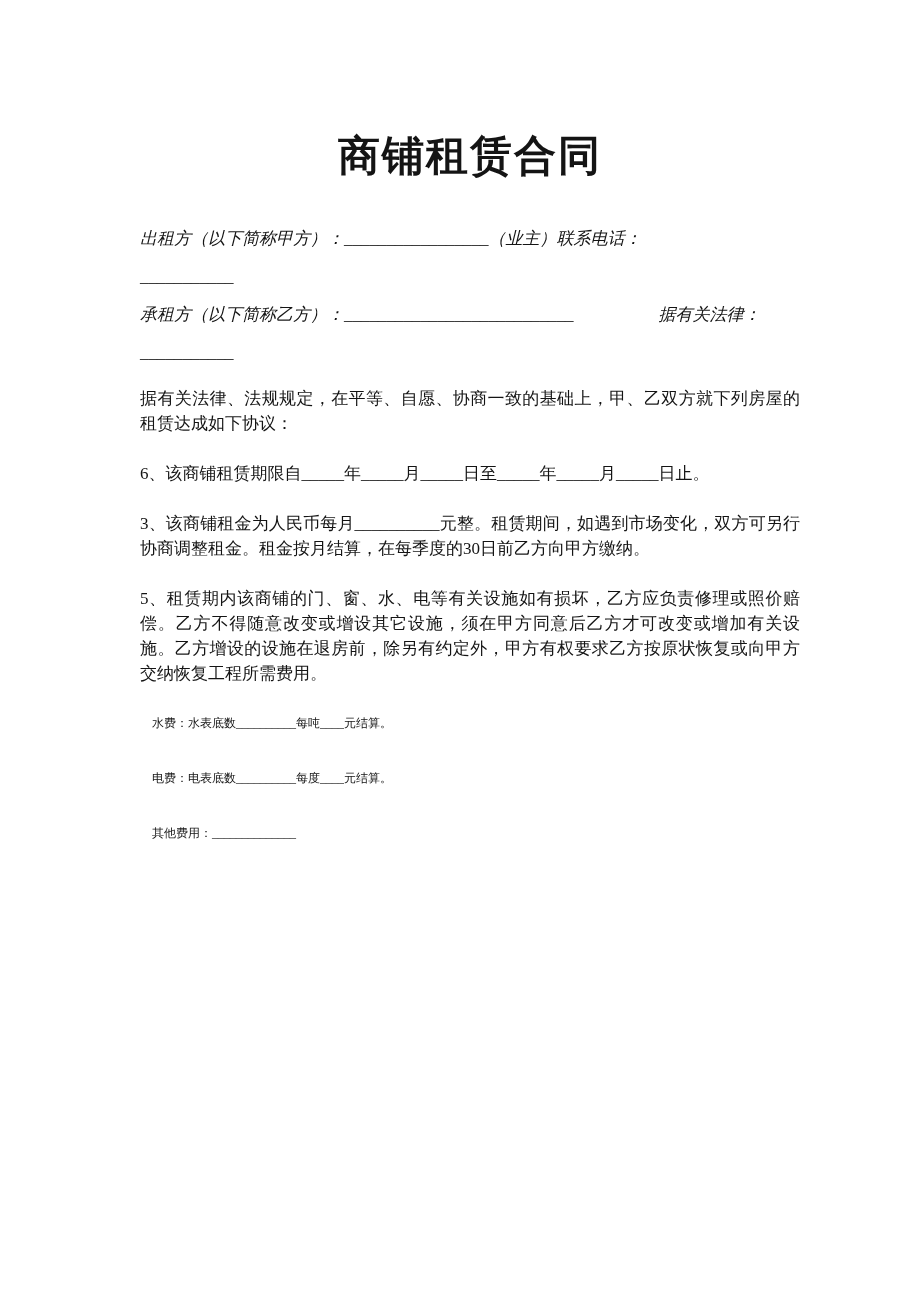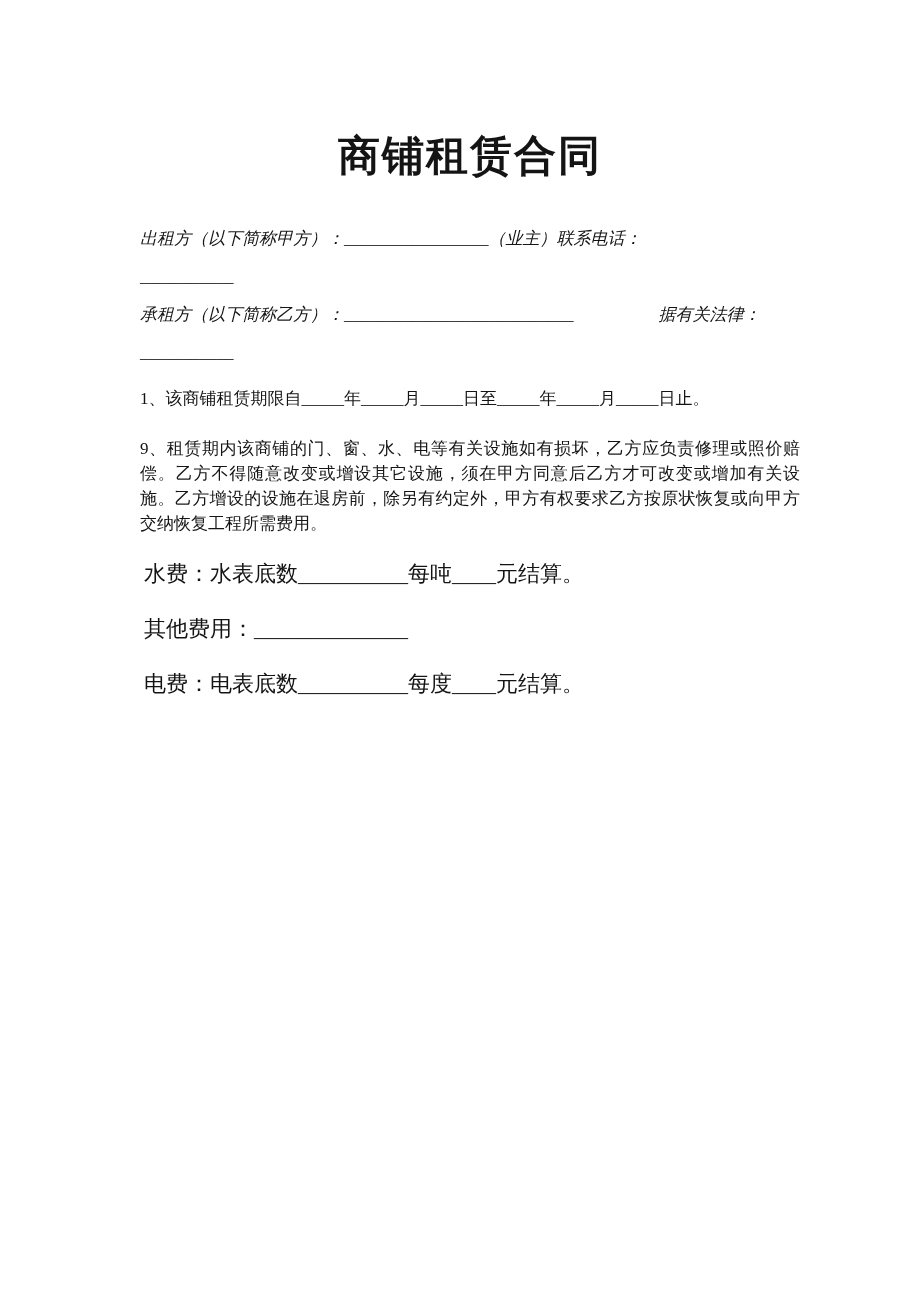--- a/index.html
+++ b/index.html
@@ -40,40 +40,42 @@
     margin: 0;
     font-style: italic;
   }
   .clause, .preamble {
     font-size: 17px;
     line-height: 25px;
     text-align: justify;
     margin: 0 0 25px 0;
   }
   .fee-line {
-    font-size: 22px;
+    font-size: 12px;
     line-height: 25px;
-    margin: 0 0 30px 4px;
+    margin: 0 0 30px 12px;
   }
 </style>
 </head>
 <body>
 
 <div class="page">
 
   <h1 class="doc-title">商铺租赁合同</h1>
 
   <div class="header-section">
     <p class="header-field">出租方（以下简称甲方）：_________________（业主）联系电话：
 ___________</p>
     <p class="header-field">承租方（以下简称乙方）：___________________________　　　　　据有关法律：
 ___________</p>
   </div>
 
+  <p class="preamble">据有关法律、法规规定，在平等、自愿、协商一致的基础上，甲、乙双方就下列房屋的租赁达成如下协议：</p>
 
-  <p class="clause">1、该商铺租赁期限自_____年_____月_____日至_____年_____月_____日止。</p>
-  <p class="clause">9、租赁期内该商铺的门、窗、水、电等有关设施如有损坏，乙方应负责修理或照价赔偿。乙方不得随意改变或增设其它设施，须在甲方同意后乙方才可改变或增加有关设施。乙方增设的设施在退房前，除另有约定外，甲方有权要求乙方按原状恢复或向甲方交纳恢复工程所需费用。</p>
+  <p class="clause">6、该商铺租赁期限自_____年_____月_____日至_____年_____月_____日止。</p>
+  <p class="clause">3、该商铺租金为人民币每月__________元整。租赁期间，如遇到市场变化，双方可另行协商调整租金。租金按月结算，在每季度的30日前乙方向甲方缴纳。</p>
+  <p class="clause">5、租赁期内该商铺的门、窗、水、电等有关设施如有损坏，乙方应负责修理或照价赔偿。乙方不得随意改变或增设其它设施，须在甲方同意后乙方才可改变或增加有关设施。乙方增设的设施在退房前，除另有约定外，甲方有权要求乙方按原状恢复或向甲方交纳恢复工程所需费用。</p>
 
   <p class="fee-line">水费：水表底数__________每吨____元结算。</p>
+  <p class="fee-line">电费：电表底数__________每度____元结算。</p>
   <p class="fee-line">其他费用：______________</p>
-  <p class="fee-line">电费：电表底数__________每度____元结算。</p>
 
 </div>
 
 </body></html>

